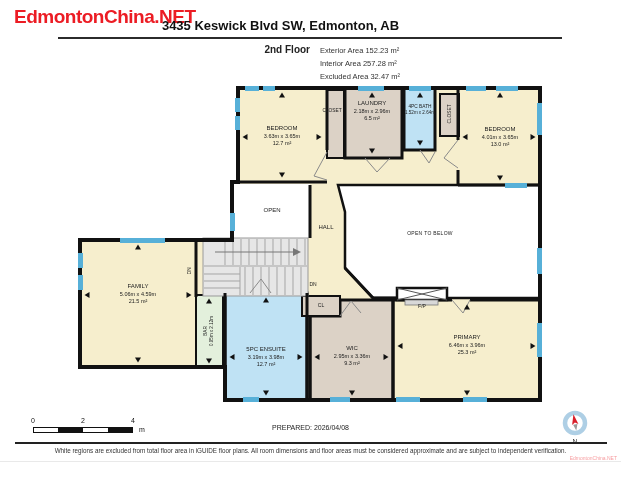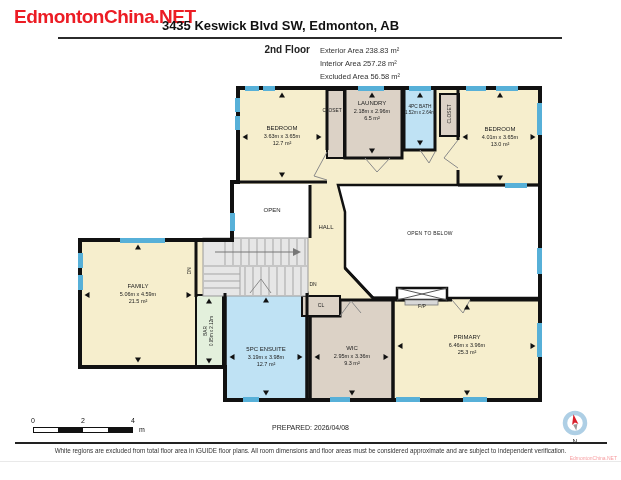--- a/index.html
+++ b/index.html
@@ -31,23 +31,23 @@
   svg{display:block}
 </style>
 </head>
 <body>
 
 <div class="abs watermark">EdmontonChina.NET</div>
 <div class="abs title">3435 Keswick Blvd SW, Edmonton, AB</div>
 <div class="abs title-rule"></div>
 <div class="abs floor-label">2nd Floor</div>
 <div class="abs area-lines">
-  <div>Exterior Area 238.83 m²</div>
+  <div>Exterior Area 152.23 m²</div>
   <div>Interior Area 257.28 m²</div>
-  <div>Excluded Area 56.58 m²</div>
+  <div>Excluded Area 32.47 m²</div>
 </div>
 
 <svg class="abs" style="left:0;top:0" width="621" height="480" viewBox="0 0 621 480">
 
   <path d="M238,88 L540,88 L540,400 L225,400 L225,367 L80,367 L80,240 L232,240 L232,182 L238,182 Z" fill="#F6EECD" stroke="none"></path>
 
   <rect x="232" y="184" width="78" height="54" fill="#ffffff"></rect>
   <polygon points="338,185 540,185 540,298 373,298 345,268 345,212" fill="#ffffff" stroke="#111" stroke-width="2.5"></polygon>
 
   <rect x="327" y="90" width="17" height="68" fill="#DCD2C6" stroke="#111" stroke-width="2"></rect>

